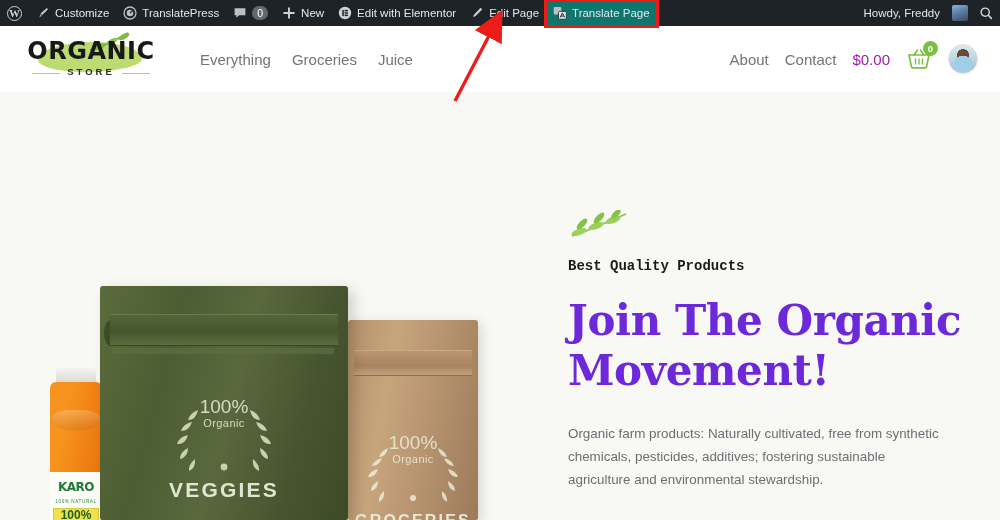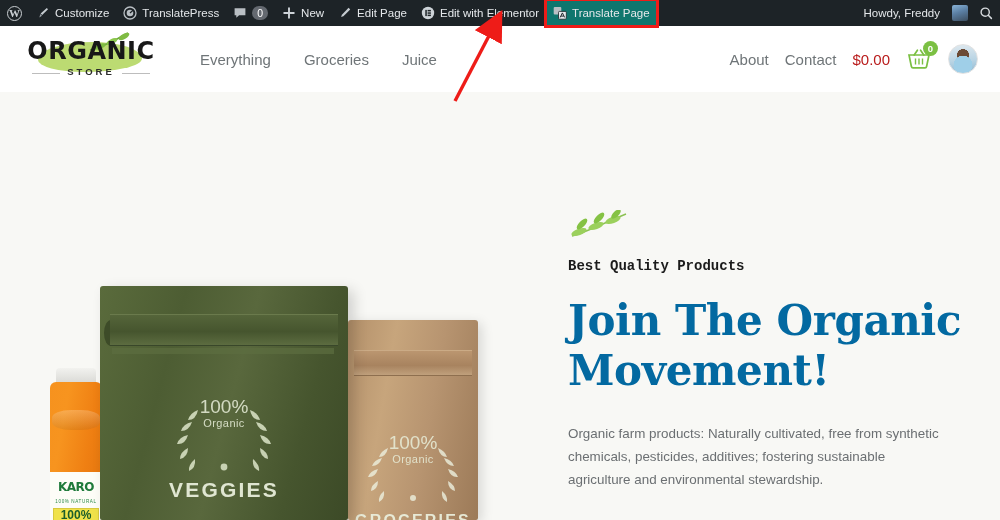--- a/index.html
+++ b/index.html
@@ -83,28 +83,28 @@
   }
   .logo-rule {
     position:absolute; top: 40px; height:1px; background:#bdbdbd;
   }
   .logo-rule.l { left: 6px; width: 28px; }
   .logo-rule.r { right: 6px; width: 28px; }
   .logo-leaf {
     position:absolute; left: 62px; top: -2px; width: 56px; height: 22px;
   }
 
-  .mainnav { display:flex; align-items:center; gap: 33px; margin-left: 44px; }
+  .mainnav { display:flex; align-items:center; gap: 21px; margin-left: 44px; }
   .navlink {
     font-size: 15px; color: #6f7578; cursor: pointer;
     font-family: "Liberation Sans", sans-serif;
   }
 
   .headright { margin-left:auto; display:flex; align-items:center; gap: 16px; margin-right: 22px; }
-  .price { color:#b91c1c; font-size: 15px; font-weight: 400; }
+  .price { color:#a21caf; font-size: 15px; font-weight: 400; }
   .cart-wrap { position:relative; cursor:pointer; width: 26px; height: 24px; }
   .cart-badge {
     position:absolute; right: -6px; top: -6px;
     background:#7bc043; color:#fff; border-radius:50%;
     width: 15px; height: 15px; font-size: 9.5px; font-weight: 700;
     line-height: 15px; text-align:center;
   }
   .user-avatar {
     width: 30px; height: 30px; border-radius: 50%;
     background:
@@ -214,21 +214,21 @@
   .herotext {
     position:absolute; left: 568px; top: 118px; width: 400px;
   }
   .sprig { width: 62px; height: 34px; display:block; margin-bottom: 14px; }
   .eyebrow {
     font-family: Liberation Mono, monospace; font-weight: 700;
     font-size: 14px; color: #1b1b1b; margin-bottom: 22px;
   }
   .h1 {
     font-family: "DejaVu Serif", serif; font-weight: 700;
-    font-size: 42px; line-height: 50px; color: #0369a1;
+    font-size: 42px; line-height: 50px; color: #6d28d9;
     letter-spacing: -.4px; margin-bottom: 26px;
   }
   .lede {
     font-size: 13.4px; line-height: 23px; color: #6b6f72;
     max-width: 382px;
   }
 
   
   .annot { position:absolute; left:0; top:0; width:1000px; height:520px; pointer-events:none; z-index: 60; }
 </style>
@@ -273,42 +273,42 @@
       <span class="ab-count">0</span>
     </div>
 
     <div class="ab-item">
       <span class="ic">
         <svg width="14" height="14" viewBox="0 0 14 14">
           <path d="M7 2.2v9.6M2.2 7h9.6" stroke="#cdd3d8" stroke-width="1.9" stroke-linecap="round"></path>
         </svg>
       </span>
       <span>New</span>
-    </div>
-
-    <div class="ab-item">
-      <span class="ic">
-        <svg width="14" height="14" viewBox="0 0 14 14">
-          <path d="M10.6 1.8 L12.2 3.4 L5.4 10.2 L3.1 11 L3.9 8.7 Z" fill="#c6ccd1"></path>
-        </svg>
-      </span>
-      <span>Edit Page</span>
     </div>
 
     <div class="ab-item">
       <span class="ic">
         <svg width="14" height="14" viewBox="0 0 14 14">
           <circle cx="7" cy="7" r="6.2" fill="#cdd3d8"></circle>
           <rect x="4.3" y="3.9" width="1.5" height="6.2" fill="#1d2327"></rect>
           <rect x="6.6" y="3.9" width="3.3" height="1.5" fill="#1d2327"></rect>
           <rect x="6.6" y="6.3" width="3.3" height="1.5" fill="#1d2327"></rect>
           <rect x="6.6" y="8.6" width="3.3" height="1.5" fill="#1d2327"></rect>
         </svg>
       </span>
       <span>Edit with Elementor</span>
+    </div>
+
+    <div class="ab-item">
+      <span class="ic">
+        <svg width="14" height="14" viewBox="0 0 14 14">
+          <path d="M10.6 1.8 L12.2 3.4 L5.4 10.2 L3.1 11 L3.9 8.7 Z" fill="#c6ccd1"></path>
+        </svg>
+      </span>
+      <span>Edit Page</span>
     </div>
 
     <div class="ab-item highlight">
       <span class="ic">
         <svg width="14" height="14" viewBox="0 0 14 14">
           <rect x="0.7" y="0.9" width="7.6" height="7.6" rx="1" fill="#b9bfc4"></rect>
           <rect x="5.5" y="5.4" width="7.8" height="7.8" rx="1" fill="#e8ecef" stroke="#1d2327" stroke-width=".8"></rect>
           <path d="M7.2 11.4 L9.4 6.9 L11.6 11.4 M8.1 10.1h2.6" stroke="#1d2327" stroke-width="1" fill="none"></path>
         </svg>
       </span>

